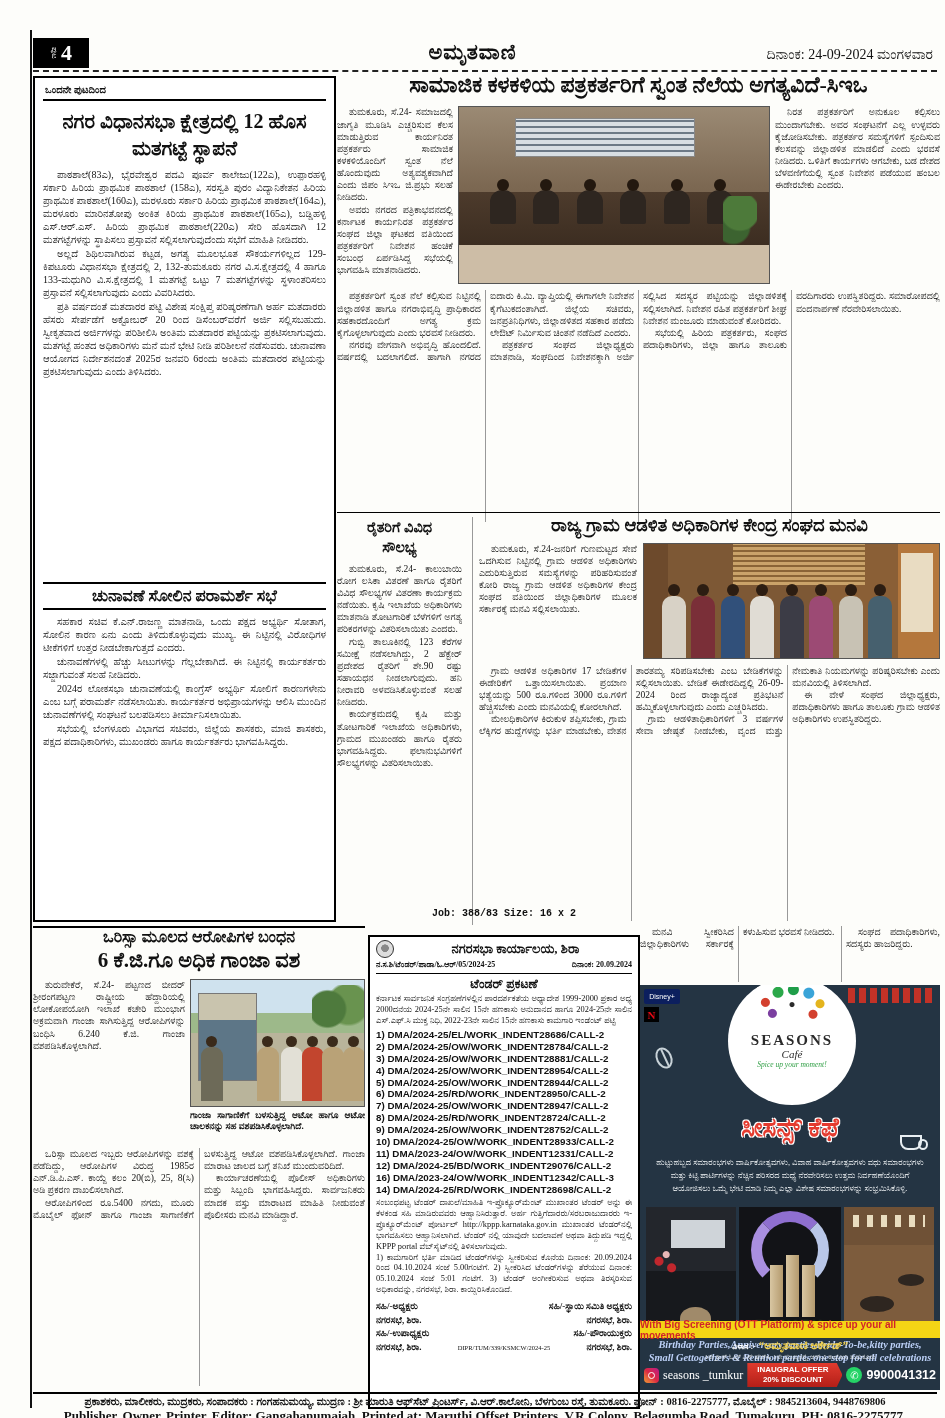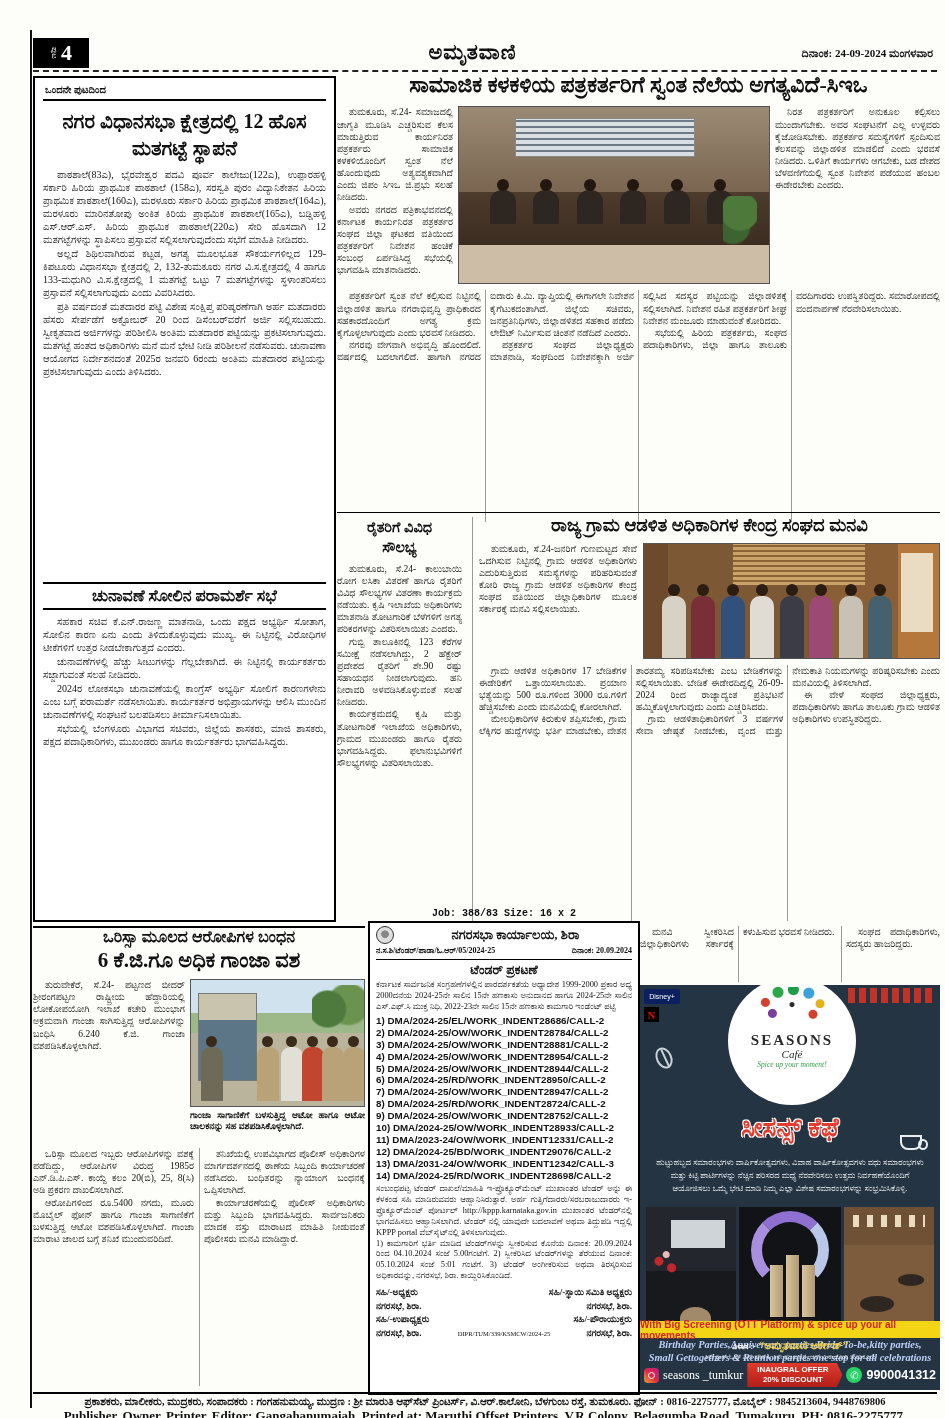--- a/index.html
+++ b/index.html
@@ -5,21 +5,21 @@
   * { margin:0; padding:0; box-sizing:border-box; }
   body { background:#e8e8e4; font-family:"Liberation Serif", serif; }
   .sheet { position:relative; width:945px; height:1418px; background:#fdfdfa; margin:0 auto; overflow:hidden; color:#111; }
   .left-rule { position:absolute; left:30px; top:30px; bottom:10px; width:2px; background:#111; }
 
   
   .pagebox { position:absolute; left:33px; top:38px; width:56px; height:30px; background:#000; color:#fff; display:flex; align-items:center; justify-content:center; gap:3px; }
   .pagebox .pl { font-size:8px; line-height:1; writing-mode:vertical-rl; }
   .pagebox .pn { font-size:22px; font-weight:bold; font-family:"Liberation Serif",serif; }
   .masthead { position:absolute; left:0; right:0; top:40px; text-align:center; font-size:21px; font-weight:bold; letter-spacing:1px; }
-  .dateline { position:absolute; right:12px; top:47px; font-size:11px; font-weight:bold; }
+  .dateline { position:absolute; right:12px; top:47px; font-size:14px; font-weight:normal; }
   .head-dash { position:absolute; left:33px; right:8px; top:70px; border-top:2.5px dashed #222; }
 
   
   .bodytxt { font-size:10px; line-height:1.3; text-align:justify; overflow:hidden; }
   .bodytxt p { text-indent:14px; margin-bottom:1px; }
   .smalltxt { font-size:9.5px; line-height:1.28; text-align:justify; overflow:hidden; }
   .smalltxt p { text-indent:12px; }
 
   
   .lead-box { position:absolute; left:33px; top:76px; width:303px; height:846px; border:2px solid #000; padding:5px 8px; overflow:hidden; background:#fff; }
@@ -76,21 +76,21 @@
   .photo-ganja .shed { position:absolute; left:4%; top:10%; width:34%; height:70%; background:linear-gradient(180deg,#c9c4ae 0 30%,#5d7687 30% 100%); border:1px solid #777; }
   .photo-ganja .tree { position:absolute; right:0; top:4%; width:30%; height:38%; background:radial-gradient(circle at 30% 50%, #4e7a3d 0 40%, transparent 45%), radial-gradient(circle at 70% 40%, #69934f 0 42%, transparent 48%); }
   .qperson { position:absolute; bottom:4%; width:22px; height:54px; border-radius:9px 9px 0 0; }
   .qperson::before { content:""; position:absolute; top:-11px; left:5px; width:11px; height:11px; border-radius:50%; background:#3a2a1a; }
   .ganja-caption { font-size:9px; font-weight:bold; line-height:1.25; margin-top:3px; text-align:justify; }
   .ganja-cols { margin-top:5px; height:238px; column-count:2; column-gap:10px; column-rule:1px solid #999; }
 
   
   .tender { position:absolute; left:368px; top:908px; width:272px; }
   .jobline { font-family:Liberation Mono, monospace; font-size:10px; font-weight:bold; text-align:center; }
-  .tender-box { border:2.5px solid #000; margin-top:2px; background:#fff; padding:3px 6px 4px; height:474px; overflow:hidden; }
+  .tender-box { border:2.5px solid #000; margin-top:16px; background:#fff; padding:3px 6px 4px; height:474px; overflow:hidden; }
   .tender-hd { display:flex; align-items:center; gap:5px; }
   .emblem { width:18px; height:18px; border-radius:50%; border:1.5px solid #333; background:radial-gradient(circle at 50% 45%, #888 0 30%, transparent 34%), #ddd; flex:0 0 auto; }
   .tender-office { flex:1; text-align:center; font-size:13px; font-weight:bold; }
   .tender-ref { display:flex; justify-content:space-between; font-size:8px; font-weight:bold; border-bottom:1.5px solid #000; padding:2px 0 3px; }
   .tender-title { text-align:center; font-size:12.5px; font-weight:bold; margin:3px 0 2px; }
   .tender-intro, .tender-terms { font-size:8.4px; line-height:1.3; text-align:justify; }
   .tender-items { font-family:"Liberation Sans",sans-serif; font-size:9.8px; font-weight:bold; line-height:1.22; margin:2px 0; }
   .sig-grid { display:flex; justify-content:space-between; margin-top:4px; }
   .sig { font-size:9px; font-weight:bold; line-height:1.5; }
   .sig.r { text-align:right; }
@@ -279,21 +279,20 @@
           <div class="qperson" style="left:64%;background:#c2452e"></div>
           <div class="qperson" style="left:76%;background:#b9a277"></div>
           <div class="qperson" style="left:88%;background:#b9a277"></div>
         </div>
         <div class="ganja-caption">ಗಾಂಜಾ ಸಾಗಾಣಿಕೆಗೆ ಬಳಸುತ್ತಿದ್ದ ಆಟೋ ಹಾಗೂ ಆಟೋ ಚಾಲಕನನ್ನು ಸಹ ವಶಪಡಿಸಿಕೊಳ್ಳಲಾಗಿದೆ.</div>
       </div>
     </div>
     <div class="ganja-cols smalltxt">
       <p>ಒರಿಸ್ಸಾ ಮೂಲದ ಇಬ್ಬರು ಆರೋಪಿಗಳನ್ನು ವಶಕ್ಕೆ ಪಡೆದಿದ್ದು, ಆರೋಪಿಗಳ ವಿರುದ್ಧ 1985ರ ಎನ್.ಡಿ.ಪಿ.ಎಸ್. ಕಾಯ್ದೆ ಕಲಂ 20(ಬಿ), 25, 8(ಸಿ) ಅಡಿ ಪ್ರಕರಣ ದಾಖಲಿಸಲಾಗಿದೆ.</p>
       <p>ಆರೋಪಿಗಳಿಂದ ರೂ.5400 ನಗದು, ಮೂರು ಮೊಬೈಲ್ ಫೋನ್ ಹಾಗೂ ಗಾಂಜಾ ಸಾಗಾಣಿಕೆಗೆ ಬಳಸುತ್ತಿದ್ದ ಆಟೋ ವಶಪಡಿಸಿಕೊಳ್ಳಲಾಗಿದೆ. ಗಾಂಜಾ ಮಾರಾಟ ಜಾಲದ ಬಗ್ಗೆ ತನಿಖೆ ಮುಂದುವರಿದಿದೆ.</p>
-      <p>ತನಿಖೆಯಲ್ಲಿ ಉಪವಿಭಾಗದ ಪೊಲೀಸ್ ಅಧಿಕಾರಿಗಳ ಮಾರ್ಗದರ್ಶನದಲ್ಲಿ ಠಾಣೆಯ ಸಿಬ್ಬಂದಿ ಕಾರ್ಯಾಚರಣೆ ನಡೆಸಿದರು. ಬಂಧಿತರನ್ನು ನ್ಯಾಯಾಂಗ ಬಂಧನಕ್ಕೆ ಒಪ್ಪಿಸಲಾಗಿದೆ.</p>
       <p>ಕಾರ್ಯಾಚರಣೆಯಲ್ಲಿ ಪೊಲೀಸ್ ಅಧಿಕಾರಿಗಳು ಮತ್ತು ಸಿಬ್ಬಂದಿ ಭಾಗವಹಿಸಿದ್ದರು. ಸಾರ್ವಜನಿಕರು ಮಾದಕ ವಸ್ತು ಮಾರಾಟದ ಮಾಹಿತಿ ನೀಡುವಂತೆ ಪೊಲೀಸರು ಮನವಿ ಮಾಡಿದ್ದಾರೆ.</p>
     </div>
   </div>
 
   <div class="tender">
     <div class="jobline">Job: 388/83   Size: 16 x 2</div>
     <div class="tender-box">
       <div class="tender-hd">
         <div class="emblem"></div>
         <div class="tender-office">ನಗರಸಭಾ ಕಾರ್ಯಾಲಯ, ಶಿರಾ</div>
@@ -310,21 +309,21 @@
         <div>3)  DMA/2024-25/OW/WORK_INDENT28881/CALL-2</div>
         <div>4)  DMA/2024-25/OW/WORK_INDENT28954/CALL-2</div>
         <div>5)  DMA/2024-25/OW/WORK_INDENT28944/CALL-2</div>
         <div>6)  DMA/2024-25/RD/WORK_INDENT28950/CALL-2</div>
         <div>7)  DMA/2024-25/OW/WORK_INDENT28947/CALL-2</div>
         <div>8)  DMA/2024-25/RD/WORK_INDENT28724/CALL-2</div>
         <div>9)  DMA/2024-25/OW/WORK_INDENT28752/CALL-2</div>
         <div>10) DMA/2024-25/OW/WORK_INDENT28933/CALL-2</div>
         <div>11) DMA/2023-24/OW/WORK_INDENT12331/CALL-2</div>
         <div>12) DMA/2024-25/BD/WORK_INDENT29076/CALL-2</div>
-        <div>13) DMA/2031-24/OW/WORK_INDENT12342/CALL-3</div>
+        <div>16) DMA/2023-24/OW/WORK_INDENT12342/CALL-3</div>
         <div>14) DMA/2024-25/RD/WORK_INDENT28698/CALL-2</div>
       </div>
       <div class="tender-terms">ಸಂಬಂಧಪಟ್ಟ ಟೆಂಡರ್ ದಾಖಲೆ/ಮಾಹಿತಿ ಇ-ಪ್ರೊಕ್ಯೂರ್‌ಮೆಂಟ್ ಮುಖಾಂತರ ಟೆಂಡರ್ ಅನ್ನು ಈ ಕೆಳಕಂಡ ಸಹಿ ಮಾಡಿರುವವರು ಆಹ್ವಾನಿಸಿರುತ್ತಾರೆ. ಅರ್ಹ ಗುತ್ತಿಗೆದಾರರು/ಸರಬರಾಜುದಾರರು ಇ-ಪ್ರೊಕ್ಯೂರ್‌ಮೆಂಟ್ ಪೋರ್ಟಲ್ http://kppp.karnataka.gov.in ಮುಖಾಂತರ ಟೆಂಡರ್‌ನಲ್ಲಿ ಭಾಗವಹಿಸಲು ಆಹ್ವಾನಿಸಲಾಗಿದೆ. ಟೆಂಡರ್ ನಲ್ಲಿ ಯಾವುದೇ ಬದಲಾವಣೆ ಅಥವಾ ತಿದ್ದುಪಡಿ ಇದ್ದಲ್ಲಿ KPPP portal ವೆಬ್‌ಸೈಟ್‌ನಲ್ಲಿ ತಿಳಿಸಲಾಗುವುದು.</div>
       <div class="tender-terms">1) ಕಾಮಗಾರಿಗೆ ಭರ್ತಿ ಮಾಡಿದ ಟೆಂಡರ್‌ಗಳನ್ನು ಸ್ವೀಕರಿಸುವ ಕೊನೆಯ ದಿನಾಂಕ: 20.09.2024 ರಿಂದ 04.10.2024 ಸಂಜೆ 5.00ಗಂಟೆಗೆ. 2) ಸ್ವೀಕರಿಸಿದ ಟೆಂಡರ್‌ಗಳನ್ನು ತೆರೆಯುವ ದಿನಾಂಕ: 05.10.2024 ಸಂಜೆ 5:01 ಗಂಟೆಗೆ. 3) ಟೆಂಡರ್ ಅಂಗೀಕರಿಸುವ ಅಥವಾ ತಿರಸ್ಕರಿಸುವ ಅಧಿಕಾರವನ್ನು, ನಗರಸಭೆ, ಶಿರಾ. ಕಾಯ್ದಿರಿಸಿಕೊಂಡಿದೆ.</div>
       <div class="sig-grid">
         <div class="sig">
           <div>ಸಹಿ/-ಅಧ್ಯಕ್ಷರು</div>
           <div>ನಗರಸಭೆ, ಶಿರಾ.</div>
           <div>ಸಹಿ/-ಉಪಾಧ್ಯಕ್ಷರು</div>
           <div>ನಗರಸಭೆ, ಶಿರಾ.</div>

